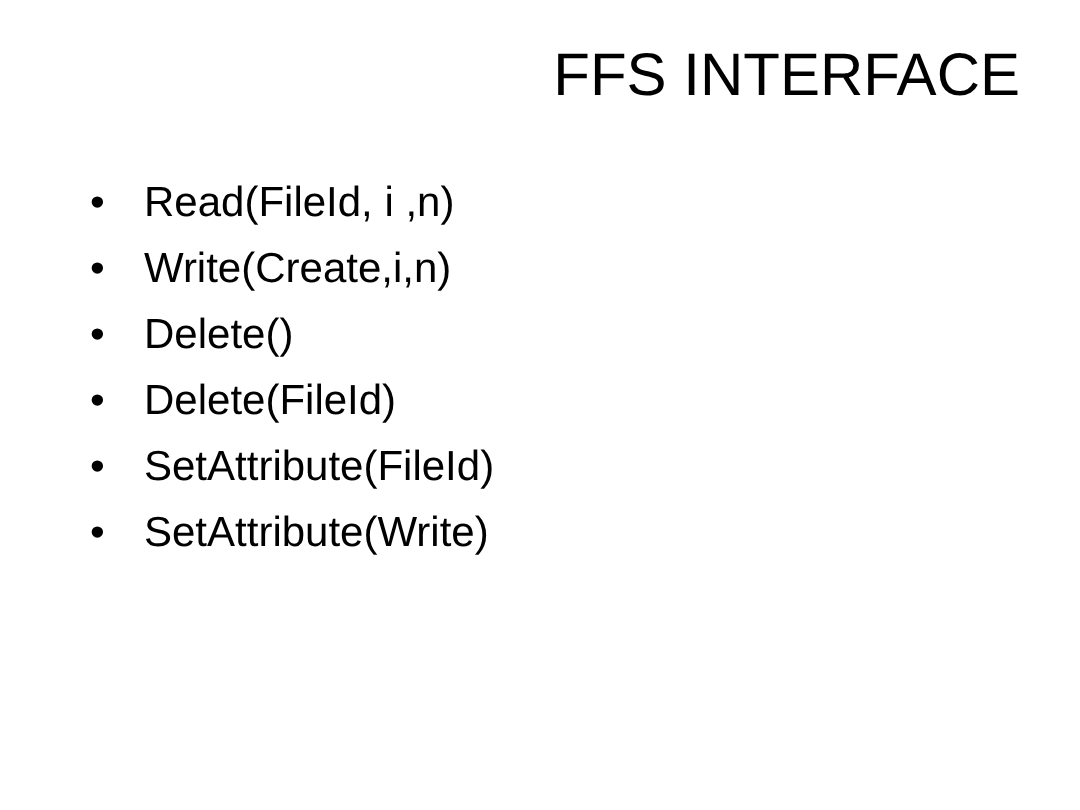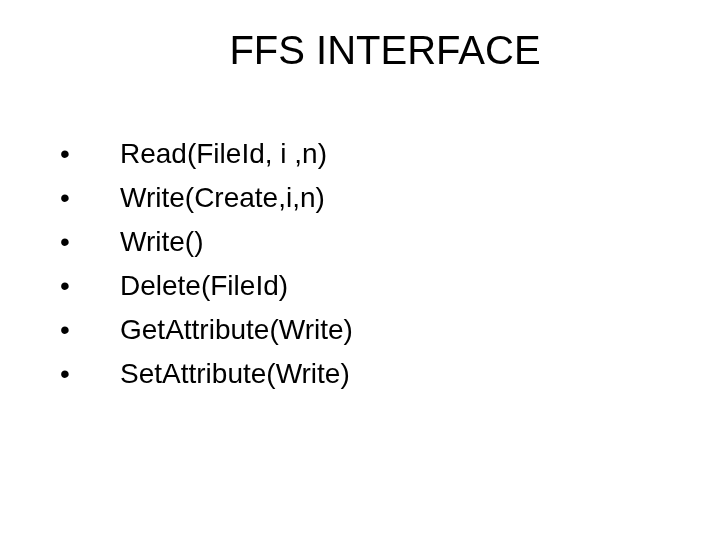--- a/index.html
+++ b/index.html
@@ -16,22 +16,22 @@
       overflow: hidden;
     }
     .slide {
       width: 100%;
       height: 100%;
       padding: 28px 40px 40px 40px;
     }
     .title {
       font-size: 40px;
       font-weight: 400;
-      text-align: center;
-      margin-bottom: 60px;
+      text-align: right;
+      margin-bottom: 41px;
       margin-left: 50px;
     }
     .bullet-list {
       list-style: none;
       padding-left: 20px;
     }
     .bullet-item {
       display: flex;
       align-items: baseline;
       font-size: 28px;
@@ -39,47 +39,46 @@
       margin-bottom: 2px;
     }
     .bullet-marker {
       width: 36px;
       flex-shrink: 0;
       text-align: left;
       font-size: 28px;
     }
     .bullet-text {
       flex: 1;
-      margin-left: 24px;
     }
   </style>
 </head>
 <body>
 
 <div class="slide">
   <h1 class="title">FFS INTERFACE</h1>
   <ul class="bullet-list">
     <li class="bullet-item">
       <span class="bullet-marker">•</span>
       <span class="bullet-text">Read(FileId, i ,n)</span>
     </li>
     <li class="bullet-item">
       <span class="bullet-marker">•</span>
       <span class="bullet-text">Write(Create,i,n)</span>
     </li>
     <li class="bullet-item">
       <span class="bullet-marker">•</span>
-      <span class="bullet-text">Write()</span>
+      <span class="bullet-text">Delete()</span>
     </li>
     <li class="bullet-item">
       <span class="bullet-marker">•</span>
       <span class="bullet-text">Delete(FileId)</span>
     </li>
     <li class="bullet-item">
       <span class="bullet-marker">•</span>
-      <span class="bullet-text">GetAttribute(Write)</span>
+      <span class="bullet-text">SetAttribute(FileId)</span>
     </li>
     <li class="bullet-item">
       <span class="bullet-marker">•</span>
       <span class="bullet-text">SetAttribute(Write)</span>
     </li>
   </ul>
 </div>
 
 </body></html>

